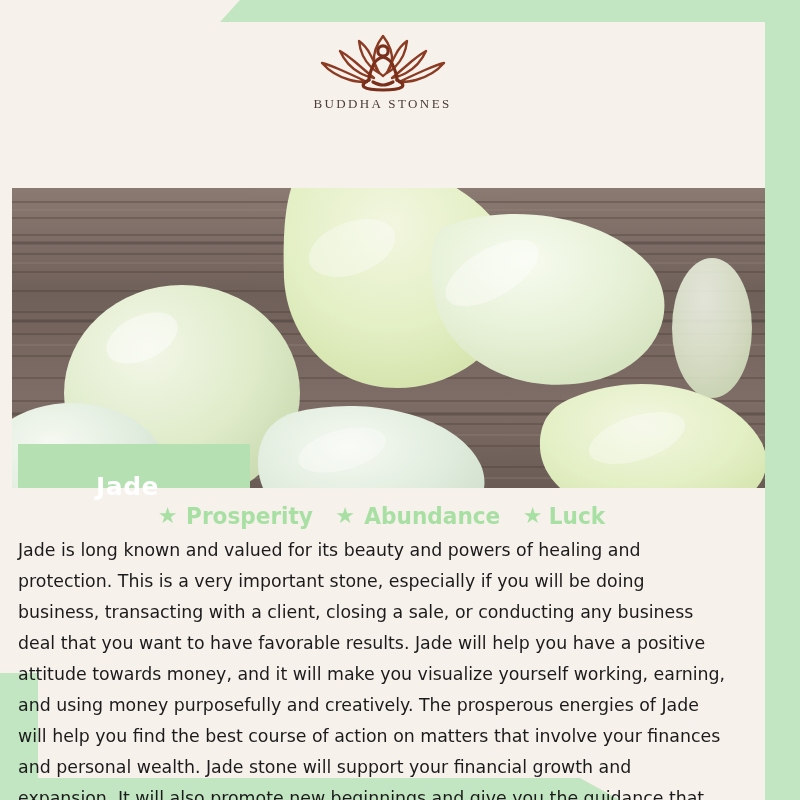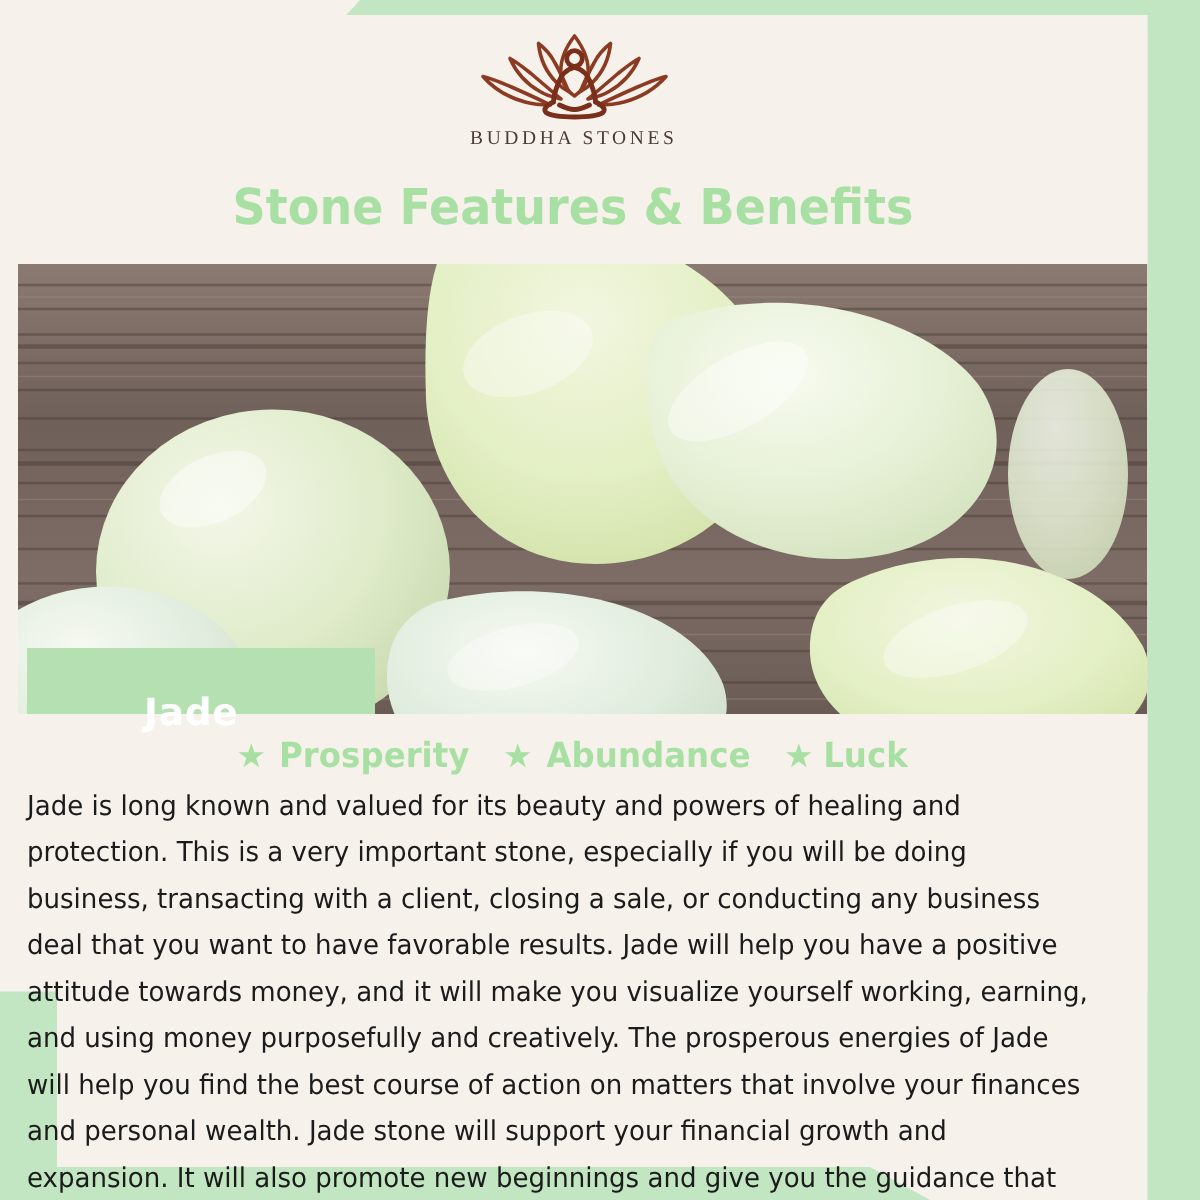--- a/index.html
+++ b/index.html
@@ -39,21 +39,21 @@
   
   #deco-bottom {
     left:0; bottom:0; width:640px; height:22px;
     background:#c2e6c1;
     clip-path: polygon(0 0, 580px 0, 620px 100%, 0 100%);
   }
 
   
   #panel {
     position:absolute;
-    top:10px; left:0; width:765px; height:651px;
+    top:22px; left:0; width:765px; height:651px;
     background:#f7f1ec;
   }
 
   
   #header {
     position:absolute; top:0; left:0; width:765px; height:100px;
     display:flex; flex-direction:column;
     align-items:center; justify-content:flex-start;
     padding-top:8px;
   }
@@ -181,23 +181,20 @@
           <circle cx="73" cy="21" r="5.2"></circle>
           <path d="M73 27 C68 28, 64 32, 62 38 C60 43, 59 47, 59 50"></path>
           <path d="M73 27 C78 28, 82 32, 84 38 C86 43, 87 47, 87 50"></path>
           <path d="M59 50 C54 52, 52 55, 54 57 C57 59, 64 60, 73 60 C82 60, 89 59, 92 57 C94 55, 92 52, 87 50"></path>
           <path d="M63 52 C67 54, 70 55, 73 55 C76 55, 79 54, 83 52"></path>
         </g>
       </svg>
       <div id="brand-name">BUDDHA STONES</div>
     </div>
 
-    <div id="title-wrap">
-      <span id="title-text">Stone Features &amp; Benefits</span>
-    </div>
 
     <div id="photo">
       <svg viewBox="0 0 753 300" preserveAspectRatio="none" aria-hidden="true">
         <defs>
           <linearGradient id="woodg" x1="0" y1="0" x2="0" y2="1">
             <stop offset="0" stop-color="#8b7a72"></stop>
             <stop offset="0.35" stop-color="#6f6059"></stop>
             <stop offset="0.7" stop-color="#7e6d66"></stop>
             <stop offset="1" stop-color="#6a5b55"></stop>
           </linearGradient>

